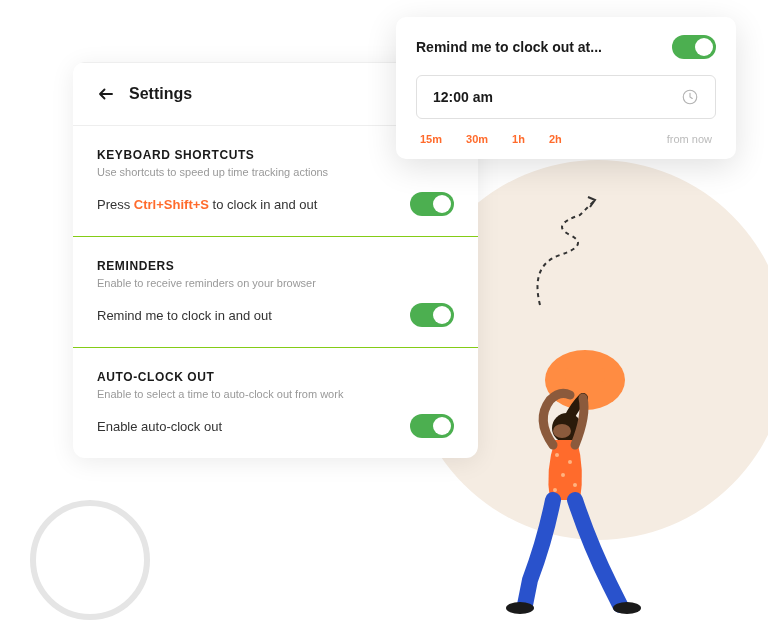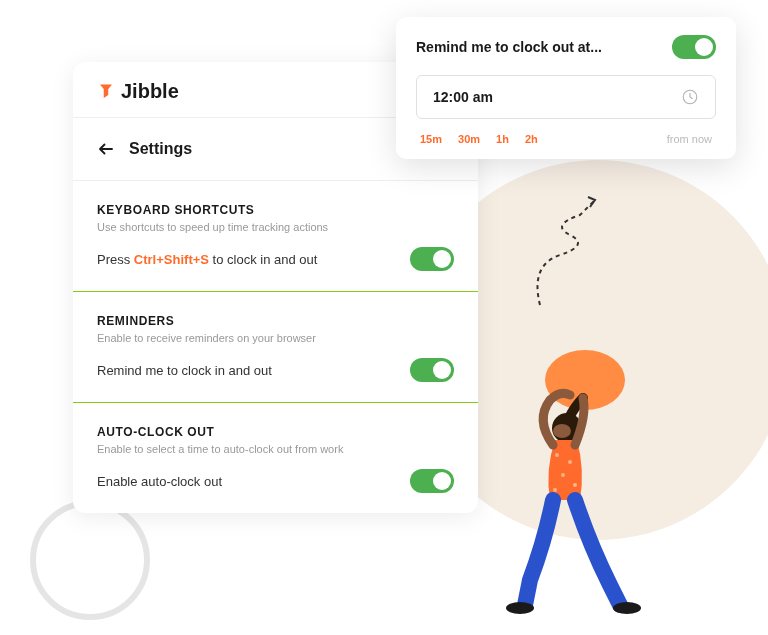--- a/index.html
+++ b/index.html
@@ -156,21 +156,21 @@
   color: #1a1a1a;
 }
 .clock-icon {
   width: 18px;
   height: 18px;
   opacity: 0.5;
 }
 .quick-times {
   display: flex;
   align-items: baseline;
-  gap: 16px;
+  gap: 24px;
   font-size: 11px;
   padding: 0 4px;
 }
 .quick-time {
   color: #ff6b2c;
   font-weight: 600;
   cursor: pointer;
 }
 .quick-label {
   color: #bbb;
@@ -191,26 +191,20 @@
   height: 120px;
 }
 </style>
 </head>
 <body>
 
 <div class="bg-circle-large"></div>
 <div class="bg-circle-ring"></div>
 
 <div class="settings-card">
-  <div class="brand-row">
-    <svg class="brand-logo" viewBox="0 0 24 24">
-      <path d="M4 2 h16 l-5 6 v8 l-6 4 v-12 z" fill="#ff6b2c"></path>
-    </svg>
-    <span class="brand-name">Jibble</span>
-  </div>
   <div class="page-header">
     <svg class="back-arrow" viewBox="0 0 24 24">
       <path d="M20 12 H4 M10 6 L4 12 L10 18" stroke="#1a1a1a" stroke-width="2.5" fill="none" stroke-linecap="round" stroke-linejoin="round"></path>
     </svg>
     <span class="page-title">Settings</span>
   </div>
 
   <div class="section">
     <div class="section-title">KEYBOARD SHORTCUTS</div>
     <div class="section-desc">Use shortcuts to speed up time tracking actions</div>

